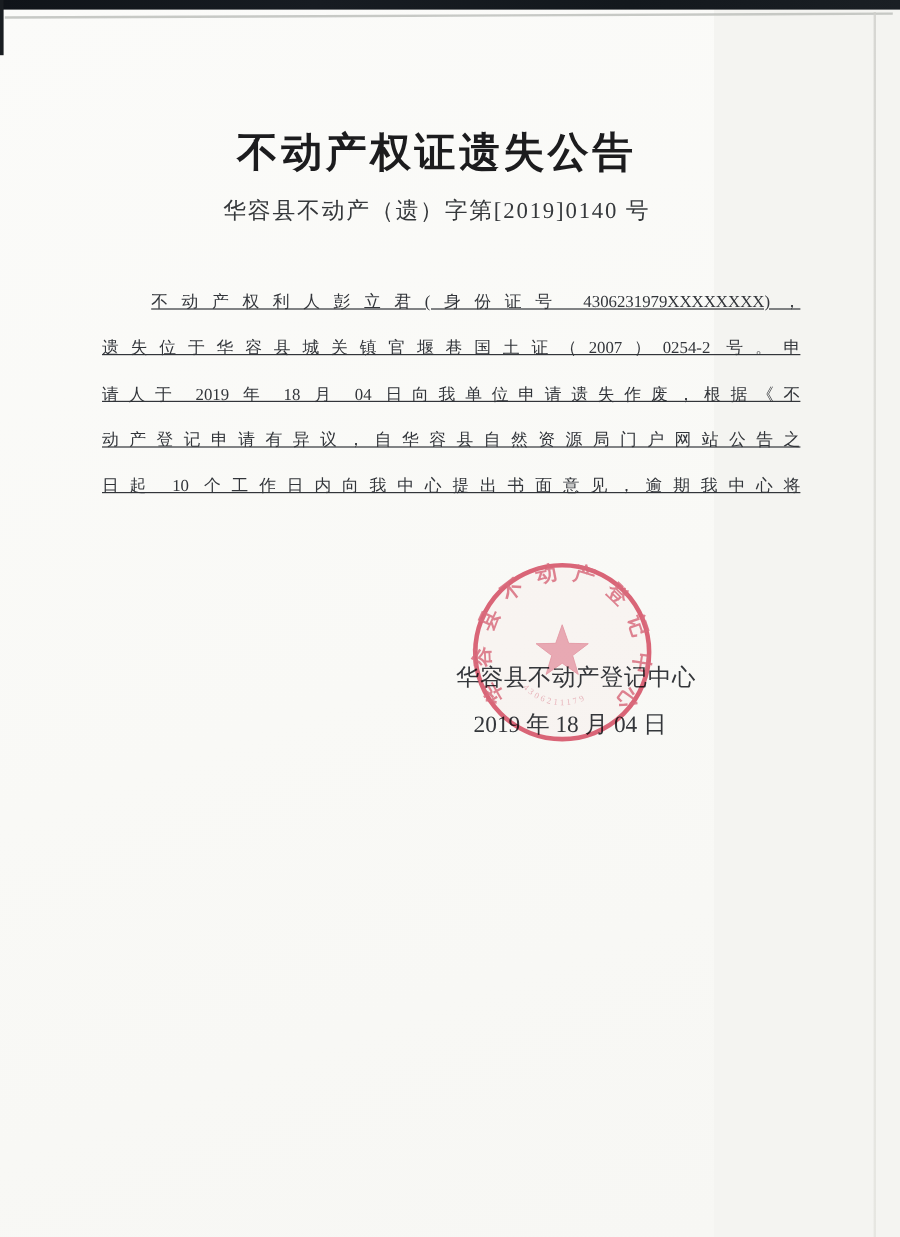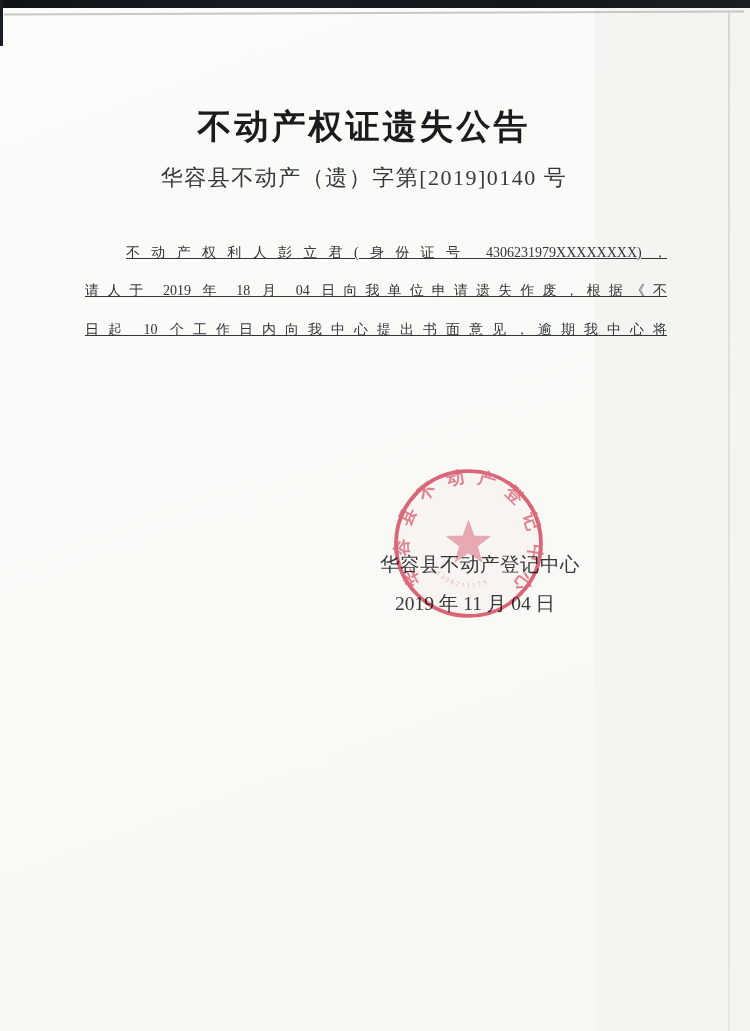--- a/index.html
+++ b/index.html
@@ -32,21 +32,21 @@
   }
   .page-title{
     position:absolute;left:0;top:104px;width:728px;margin:0;
     text-align:center;
     font-family:"Liberation Sans","DejaVu Sans",sans-serif;
     font-size:34px;font-weight:bold;color:#1c1c1e;letter-spacing:3px;
   }
   .doc-number{
     position:absolute;left:0;top:163px;width:728px;
     text-align:center;
-    font-size:22px;color:#35383b;letter-spacing:1.5px;
+    font-size:19px;color:#35383b;letter-spacing:1.5px;
   }
   .doc-body{
     position:absolute;left:85px;top:234px;width:582px;
     font-size:14px;line-height:38.3px;color:#32353a;text-decoration:underline;
   }
   .body-line{
     text-align:justify;text-align-last:justify;
     height:38.3px;white-space:normal;
   }
   .body-line.first{text-indent:41px;}
@@ -73,27 +73,29 @@
   <div class="top-line"></div>
   <div class="left-notch"></div>
   <div class="right-line"></div>
 
   <h1 class="page-title">不动产权证遗失公告</h1>
 
   <div class="doc-number">华容县不动产（遗）字第[2019]0140 号</div>
 
   <div class="doc-body">
     <div class="body-line first">不动产权利人彭立君(身份证号 4306231979XXXXXXXX)，</div>
+    <div class="body-line">遗失位于华容县城关镇官堰巷国土证（2007）0254-2 号。申</div>
     <div class="body-line">请人于 2019 年 18 月 04 日向我单位申请遗失作废，根据《不</div>
+    <div class="body-line">动产登记申请有异议，自华容县自然资源局门户网站公告之</div>
     <div class="body-line">日起 10 个工作日内向我中心提出书面意见，逾期我中心将</div>
   </div>
 
   <div class="signature">华容县不动产登记中心</div>
 
-  <div class="issue-date">2019 年 11 月 04 日</div>
+  <div class="issue-date">2019 年 18 月 04 日</div>
 
   <svg class="seal" viewBox="0 0 240 240">
     <defs>
       <path id="sealArcTop" d="M 63.4 176.6 A 80 80 0 1 1 176.6 176.6"></path>
       <path id="sealArcBottom" d="M 69.8 149 A 58 58 0 0 0 170.2 149"></path>
     </defs>
     <circle cx="120" cy="120" r="95" fill="rgba(232,90,110,0.03)" stroke-width="5" stroke="#dd5a70"></circle>
     <polygon points="120,90 127.1,110.3 148.5,110.7 131.4,123.7 137.6,144.3 120,132 102.4,144.3 108.6,123.7 91.5,110.7 112.9,110.3" opacity="0.7" stroke="#de6a80" stroke-width="1" fill="#e58296"></polygon>
     <g transform="rotate(6 120 120)" opacity="0.85">
       <text font-size="23" font-weight="bold" letter-spacing="2" fill="#dc6378">

